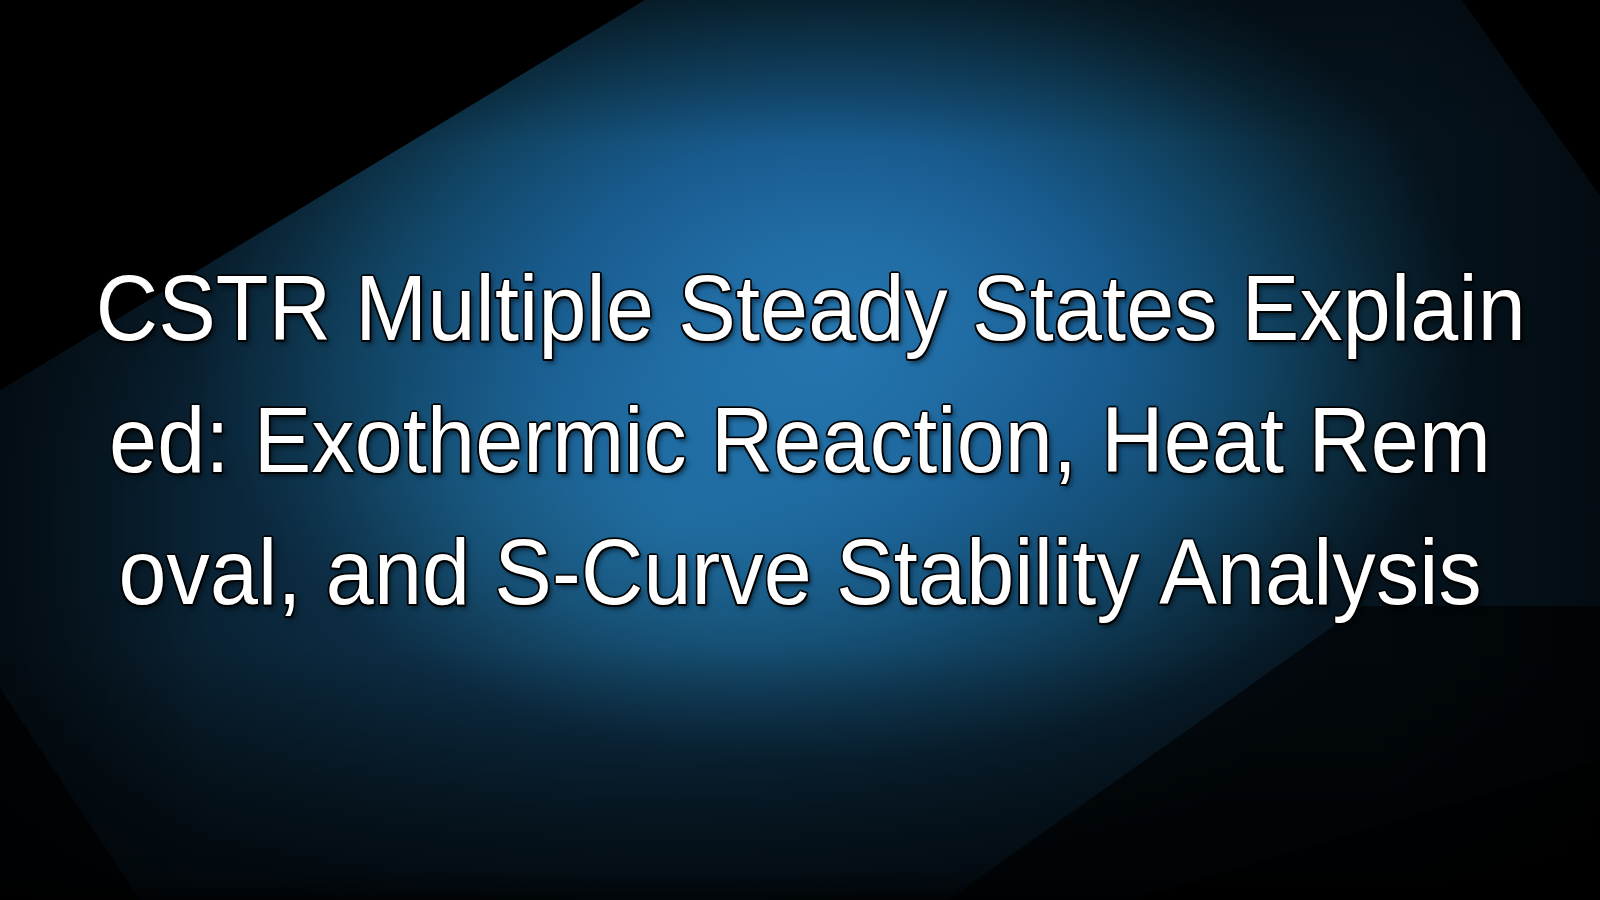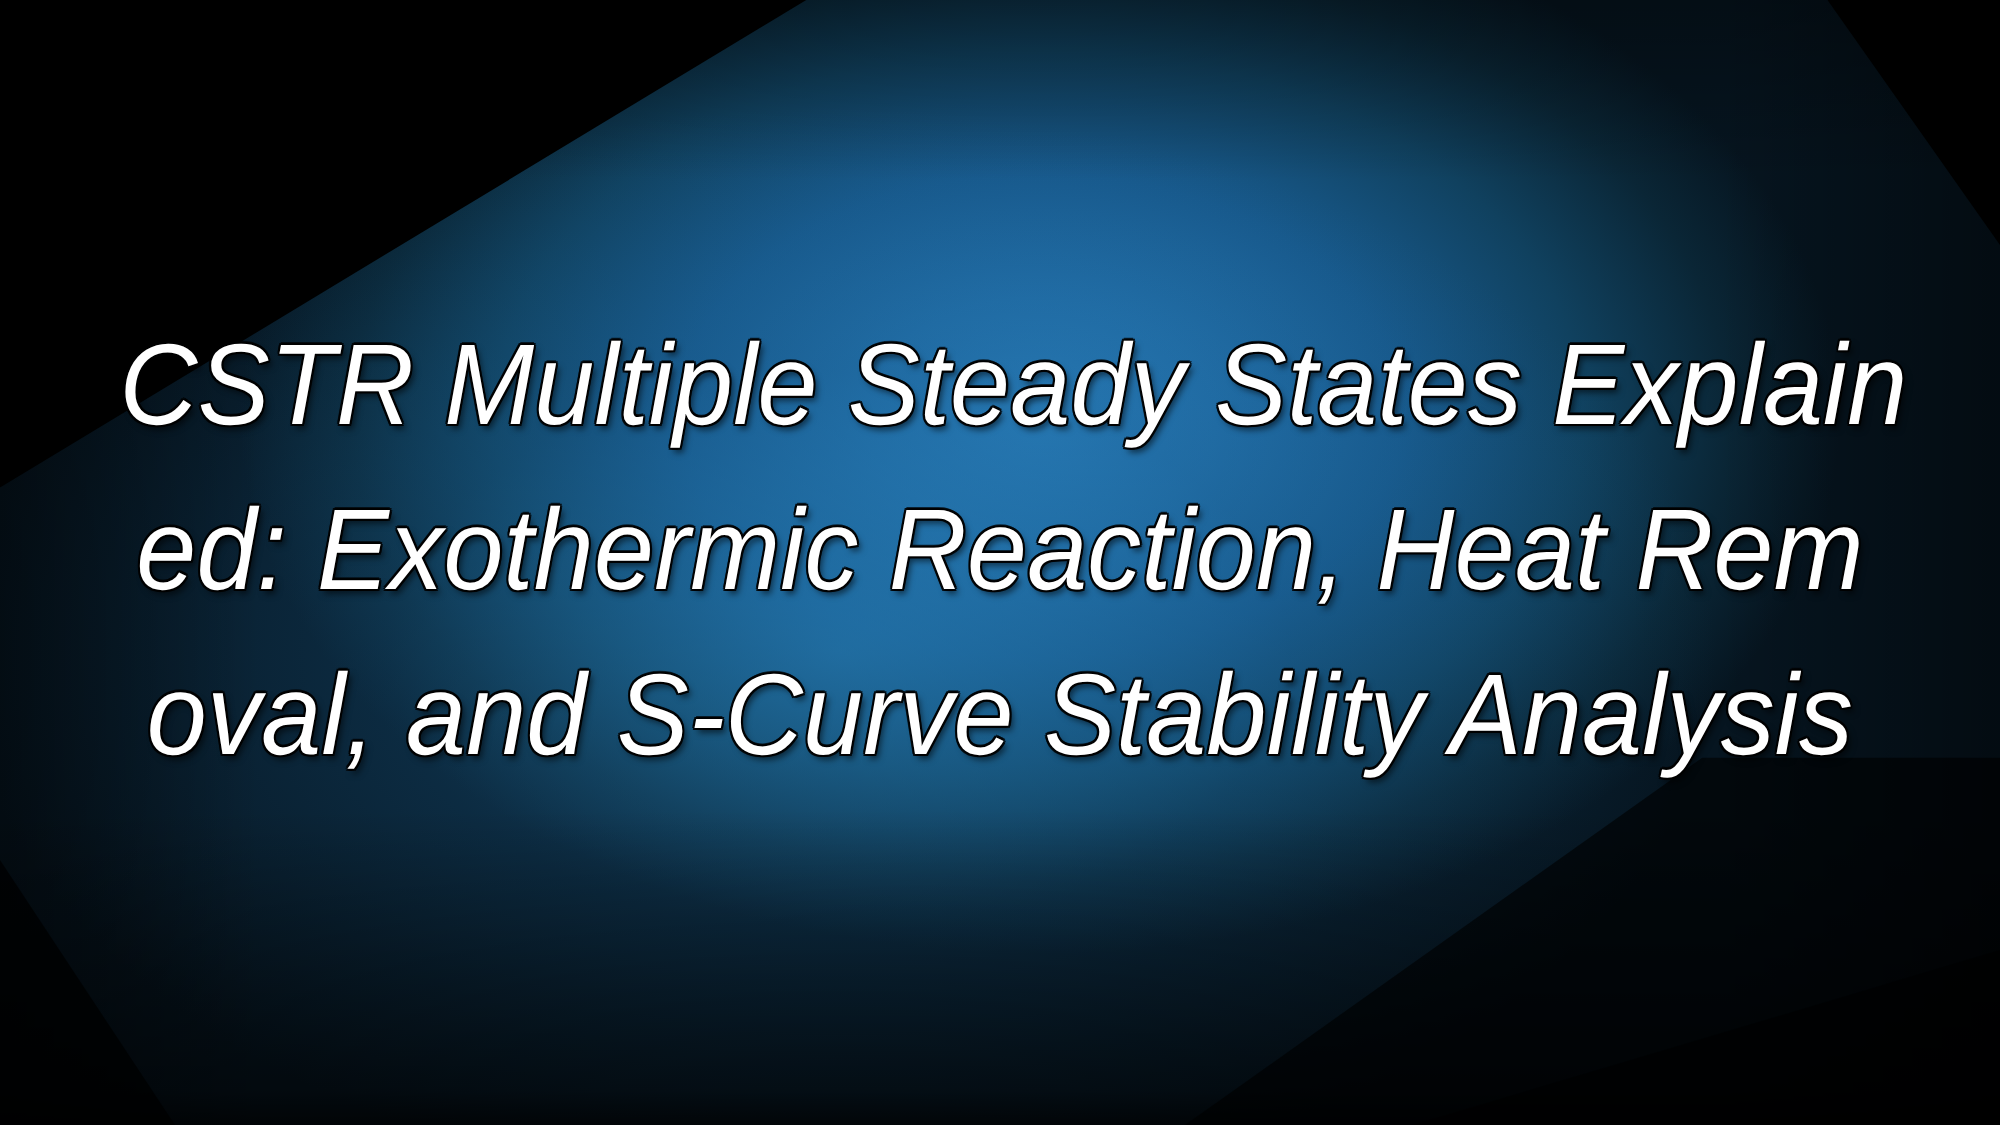--- a/index.html
+++ b/index.html
@@ -96,21 +96,20 @@
 
   
   .title-wrap {
     position: absolute;
     left: 0;
     right: 0;
     top: 242px;
     text-align: center;
     padding: 0 48px;
     box-sizing: border-box;
-    font-style: italic;
   }
   .title-line {
     display: block;
     color: #ffffff;
     font-size: 92px;
     line-height: 132px;
     font-weight: 400;
     letter-spacing: 0.2px;
     white-space: nowrap;
     text-shadow:

